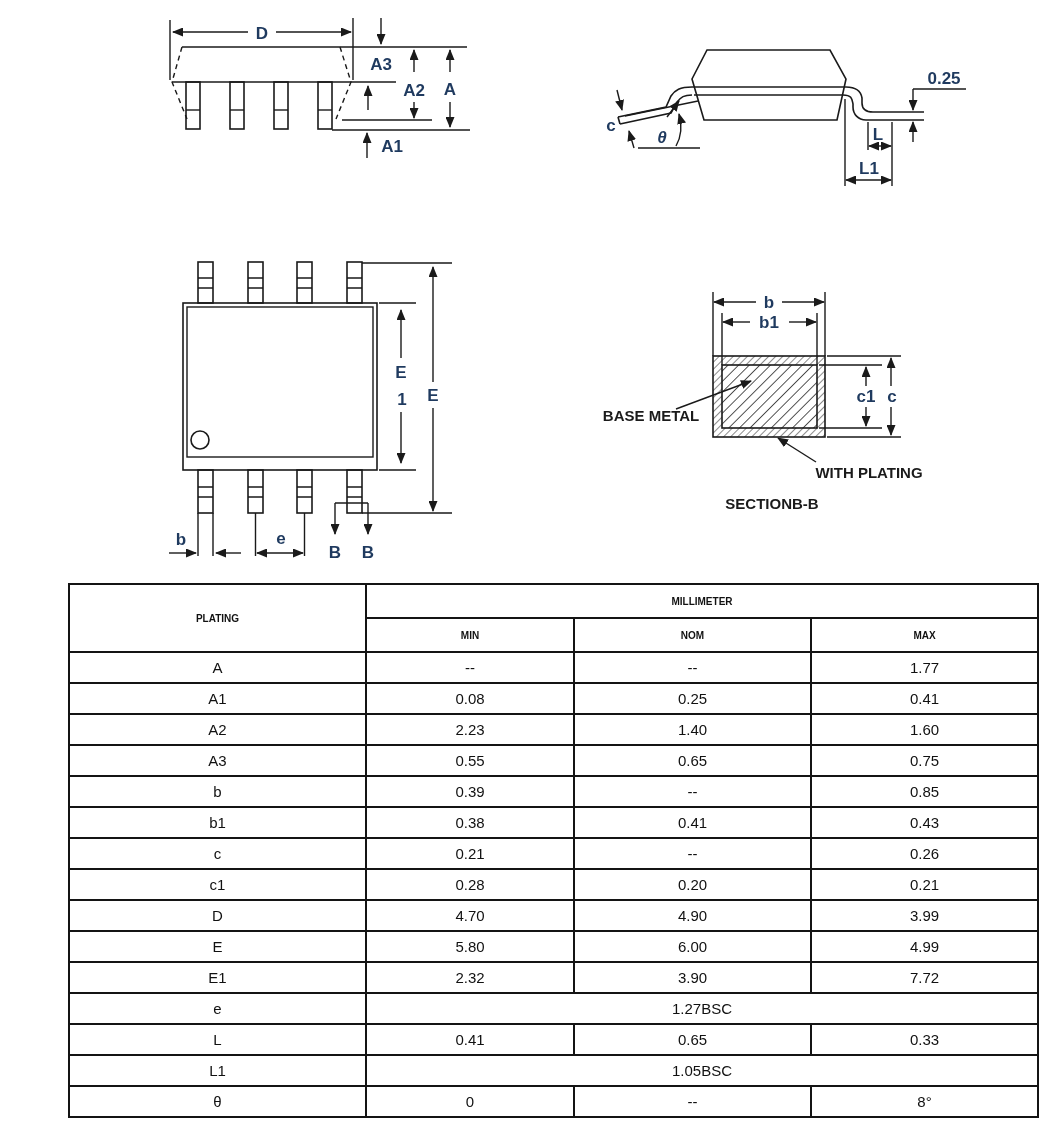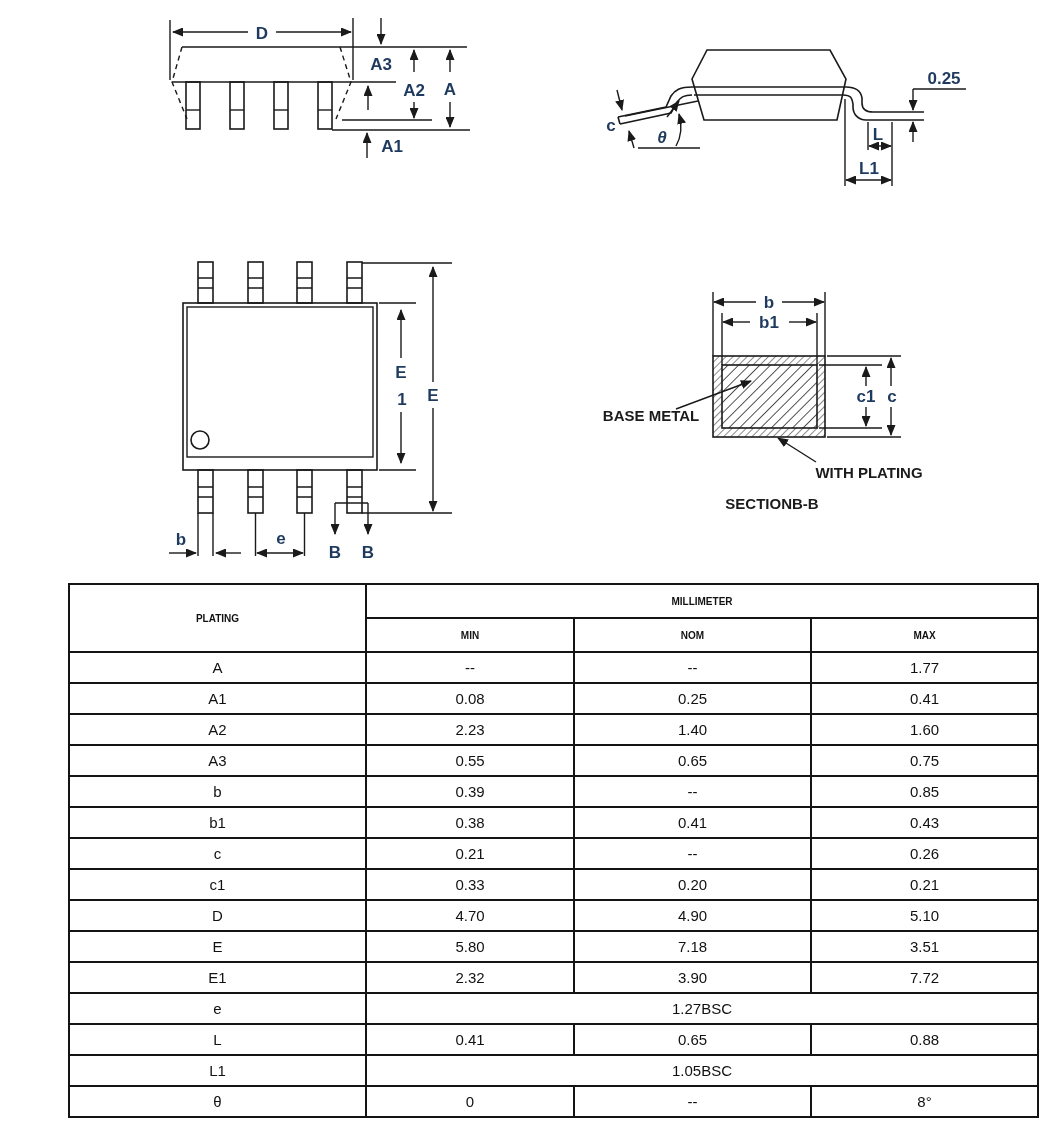--- a/index.html
+++ b/index.html
@@ -275,51 +275,51 @@
           <td>0.43</td>
         </tr>
     <tr>
           <td>c</td>
           <td>0.21</td>
           <td>--</td>
           <td>0.26</td>
         </tr>
     <tr>
           <td>c1</td>
-          <td>0.33</td>
+          <td>0.28</td>
           <td>0.20</td>
           <td>0.21</td>
         </tr>
     <tr>
           <td>D</td>
           <td>4.70</td>
           <td>4.90</td>
-          <td>5.10</td>
+          <td>3.99</td>
         </tr>
     <tr>
           <td>E</td>
           <td>5.80</td>
-          <td>7.18</td>
-          <td>3.51</td>
+          <td>6.00</td>
+          <td>4.99</td>
         </tr>
     <tr>
           <td>E1</td>
           <td>2.32</td>
           <td>3.90</td>
           <td>7.72</td>
         </tr>
     <tr>
           <td>e</td>
           <td colspan="3">1.27BSC</td>
         </tr>
     <tr>
           <td>L</td>
           <td>0.41</td>
           <td>0.65</td>
-          <td>0.88</td>
+          <td>0.33</td>
         </tr>
     <tr>
           <td>L1</td>
           <td colspan="3">1.05BSC</td>
         </tr>
     <tr>
           <td>θ</td>
           <td>0</td>
           <td>--</td>
           <td>8°</td>

